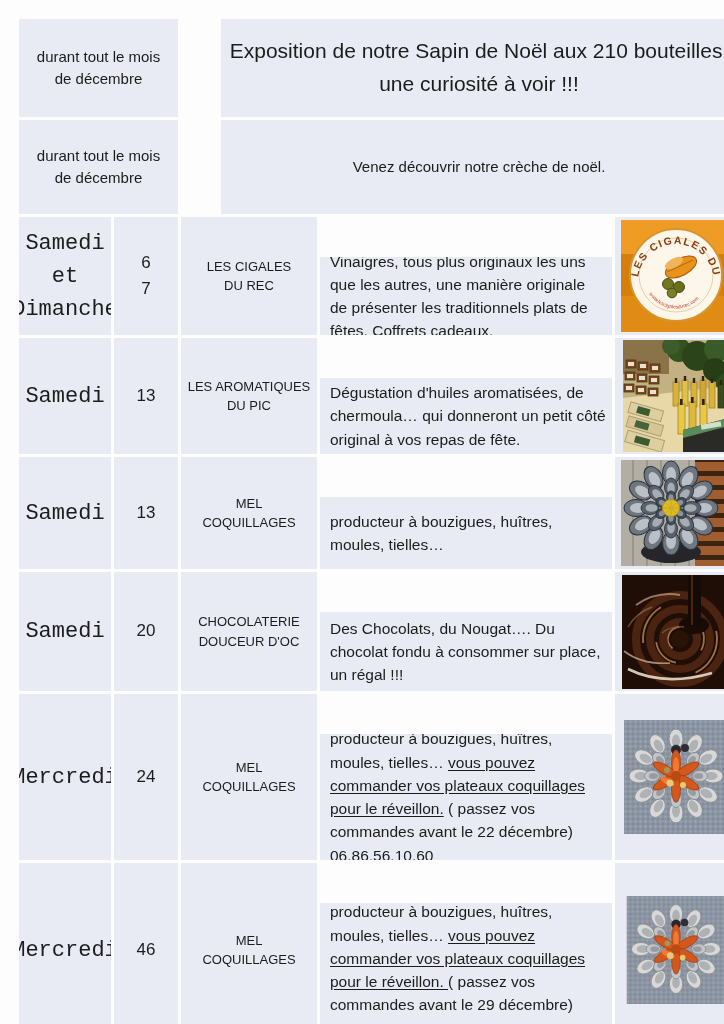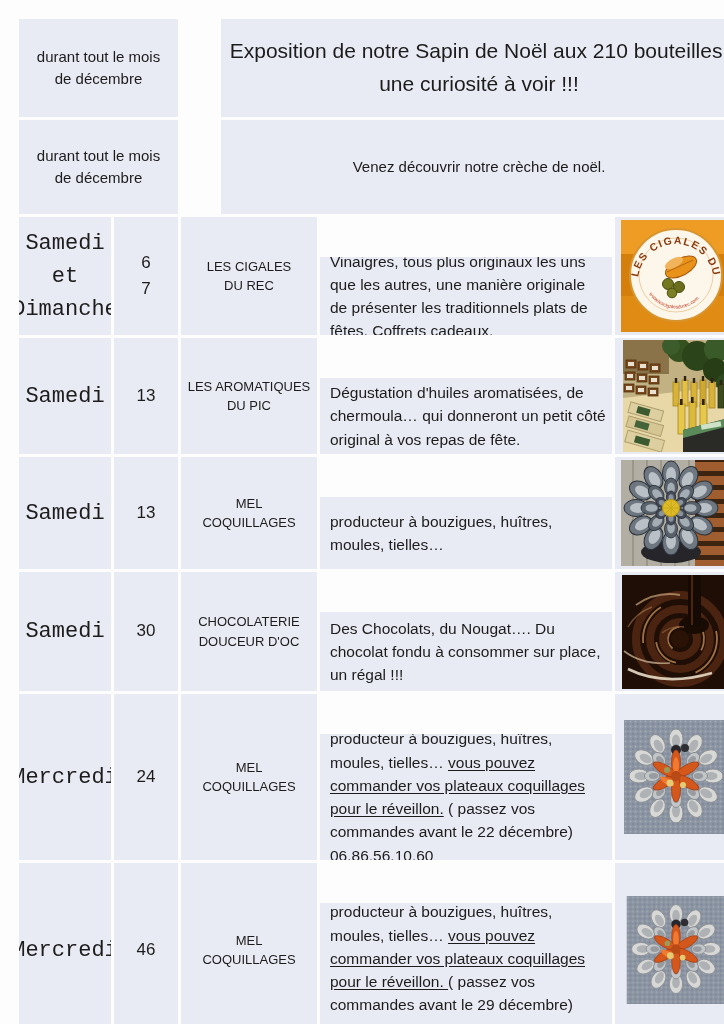--- a/index.html
+++ b/index.html
@@ -237,21 +237,21 @@
       <use href="#oy-petal-i" xlink:href="#oy-petal-i" transform="rotate(120 50 48)"></use>
       <use href="#oy-petal-i" xlink:href="#oy-petal-i" transform="rotate(180 50 48)"></use>
       <use href="#oy-petal-i" xlink:href="#oy-petal-i" transform="rotate(240 50 48)"></use>
       <use href="#oy-petal-i" xlink:href="#oy-petal-i" transform="rotate(300 50 48)"></use>
       <circle cx="50" cy="48" r="8.5" fill="#ddba26" stroke="#b89614" stroke-width="1"></circle>
       <path d="M50,40 L50,56 M42.5,48 L57.5,48 M44.5,42.5 L55.5,53.5 M44.5,53.5 L55.5,42.5" stroke="#c8a81c" stroke-width="1"></path>
     </svg>
   </div>
 
   <div class="cell day pre">Samedi</div>
-  <div class="cell date pre">30</div>
+  <div class="cell date pre">20</div>
   <div class="cell vendor pre">CHOCOLATERIE
 DOUCEUR D'OC</div>
   <div class="cell desc">
     <span>Des Chocolats, du Nougat….  Du chocolat fondu à consommer sur place, un régal !!!</span>
   </div>
   <div class="cell photo-cell">
     <svg width="108" height="114" viewBox="0 0 108 114" xmlns="http://www.w3.org/2000/svg">
       <rect width="108" height="114" fill="#1f0e06"></rect>
       <g fill="none" stroke="#4a2410" stroke-width="8">
         <circle cx="58" cy="64" r="44"></circle>

